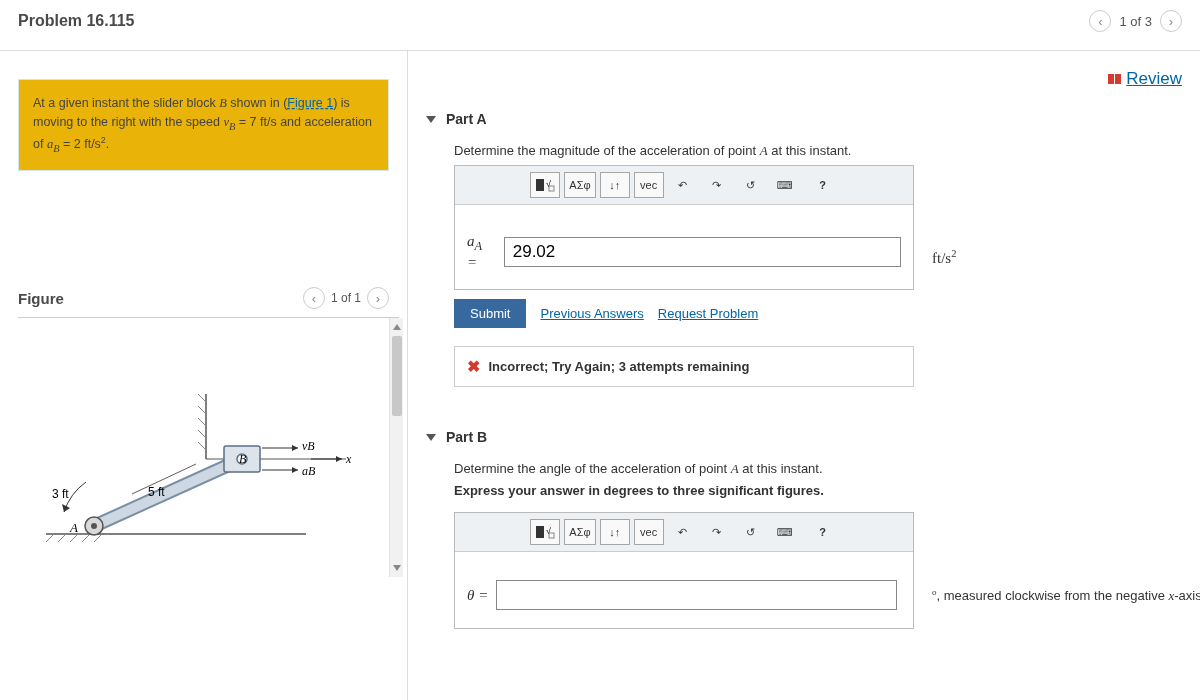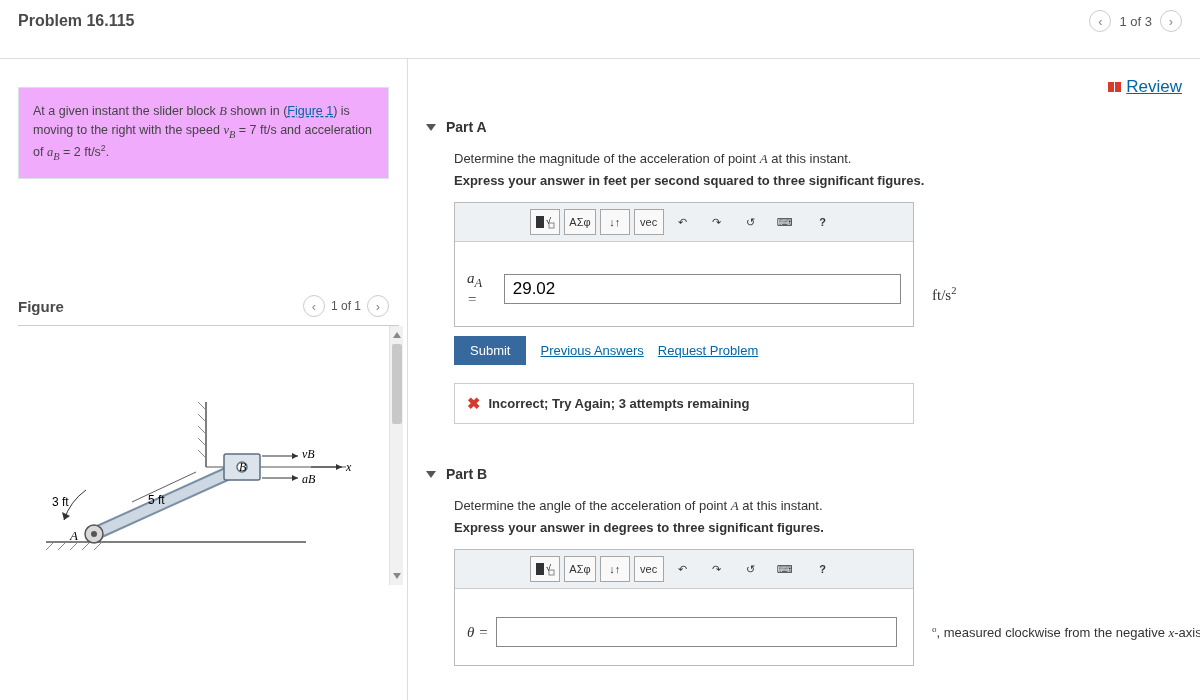--- a/index.html
+++ b/index.html
@@ -1,27 +1,27 @@
 <!DOCTYPE html>
 <html><head>
 <meta charset="utf-8">
 <style>
   * { box-sizing: border-box; margin: 0; padding: 0; }
   body { font-family: Arial, Helvetica, sans-serif; font-size: 13px; color: #333; background: #fff; width: 1200px; height: 700px; overflow: hidden; }
-  .header { display: flex; align-items: center; justify-content: space-between; padding: 10px 18px 26px 18px; border-bottom: 1px solid #ddd; }
+  .header { display: flex; align-items: center; justify-content: space-between; padding: 10px 18px 18px 18px; border-bottom: 1px solid #ddd; }
   .title { font-size: 16px; font-weight: bold; color: #4a4a4a; }
   .header-right { display: flex; align-items: center; gap: 8px; font-size: 13px; color: #555; }
   .circle-btn { width: 22px; height: 22px; border: 1px solid #ccc; border-radius: 50%; display: inline-flex; align-items: center; justify-content: center; cursor: pointer; font-size: 13px; color: #888; background:#fff;}
   .main { display: flex; height: calc(700px - 42px); }
   .left { width: 408px; border-right: 1px solid #ddd; padding: 0; display:flex; flex-direction:column;}
   .right { flex: 1; padding: 0 18px 0 18px; overflow-y: auto; position: relative; }
   .review-bar { display:flex; justify-content:flex-end; padding: 18px 0 8px 0;}
   .review-link { color:#0066a6; text-decoration:underline; font-size:17px; display:flex; align-items:center; gap:4px;}
   .flag-icon { display:inline-flex;}
-  .statement-box { margin: 28px 18px 0 18px; background: #f0abfc; border: 1px solid #d6e4e6; padding: 14px 14px; font-size: 12.5px; line-height: 1.5; color:#444;}
+  .statement-box { margin: 28px 18px 0 18px; background: #eab308; border: 1px solid #d6e4e6; padding: 14px 14px; font-size: 12.5px; line-height: 1.5; color:#444;}
   .statement-box .link { color:#0066a6; text-decoration: underline dashed; cursor:pointer;}
   .figure-head { display:flex; align-items:center; justify-content:space-between; padding: 0 18px; margin-top:116px;}
   .figure-head h3 { font-size:15px; font-weight:bold; color:#4a4a4a;}
   .fig-nav { display:flex; align-items:center; gap:6px; font-size:12px; color:#555;}
   .figure-area { border-top:1px solid #ccc; margin:8px 8px 0 18px; padding-top:6px; position:relative; height:260px;}
   .scrollbar-fake { position:absolute; right:-4px; top:0; bottom:0; width:14px; background:#f1f1f1; border-left:1px solid #e0e0e0;}
   .scrollbar-fake::before{content:'';position:absolute;top:6px;left:3px;width:0;height:0;border-left:4px solid transparent;border-right:4px solid transparent;border-bottom:6px solid #888;}
   .scrollbar-fake::after{content:'';position:absolute;bottom:6px;left:3px;width:0;height:0;border-left:4px solid transparent;border-right:4px solid transparent;border-top:6px solid #888;}
   .scrollbar-thumb{position:absolute; top:18px; left:2px; width:10px; height:80px; background:#c8c8c8; border-radius:2px;}
   .fig-svg { margin-top:40px; margin-left:28px;}
@@ -144,21 +144,20 @@
         <span>Review</span>
       </a>
     </div>
 
     <div class="part-head">
       <span class="caret"></span>
       <span>Part A</span>
     </div>
     <div class="part-body">
       <div class="prompt1"><span>Determine the magnitude of the acceleration of point </span><i style="font-family:'Times New Roman',serif">A</i><span> at this instant.</span></div>
-      <div class="prompt2">Express your answer in feet per second squared to three significant figures.</div>
 
       <div class="toolbar-box">
         <div class="toolbar">
           <span class="tbtn">
               <svg width="20" height="14">
                 <rect x="1" y="1" width="8" height="12" fill="#333"></rect>
                 <text x="11" y="9" font-size="9">√</text>
                 <rect x="14" y="8" width="5" height="5" fill="none" stroke="#888"></rect>
               </svg>
             </span>

